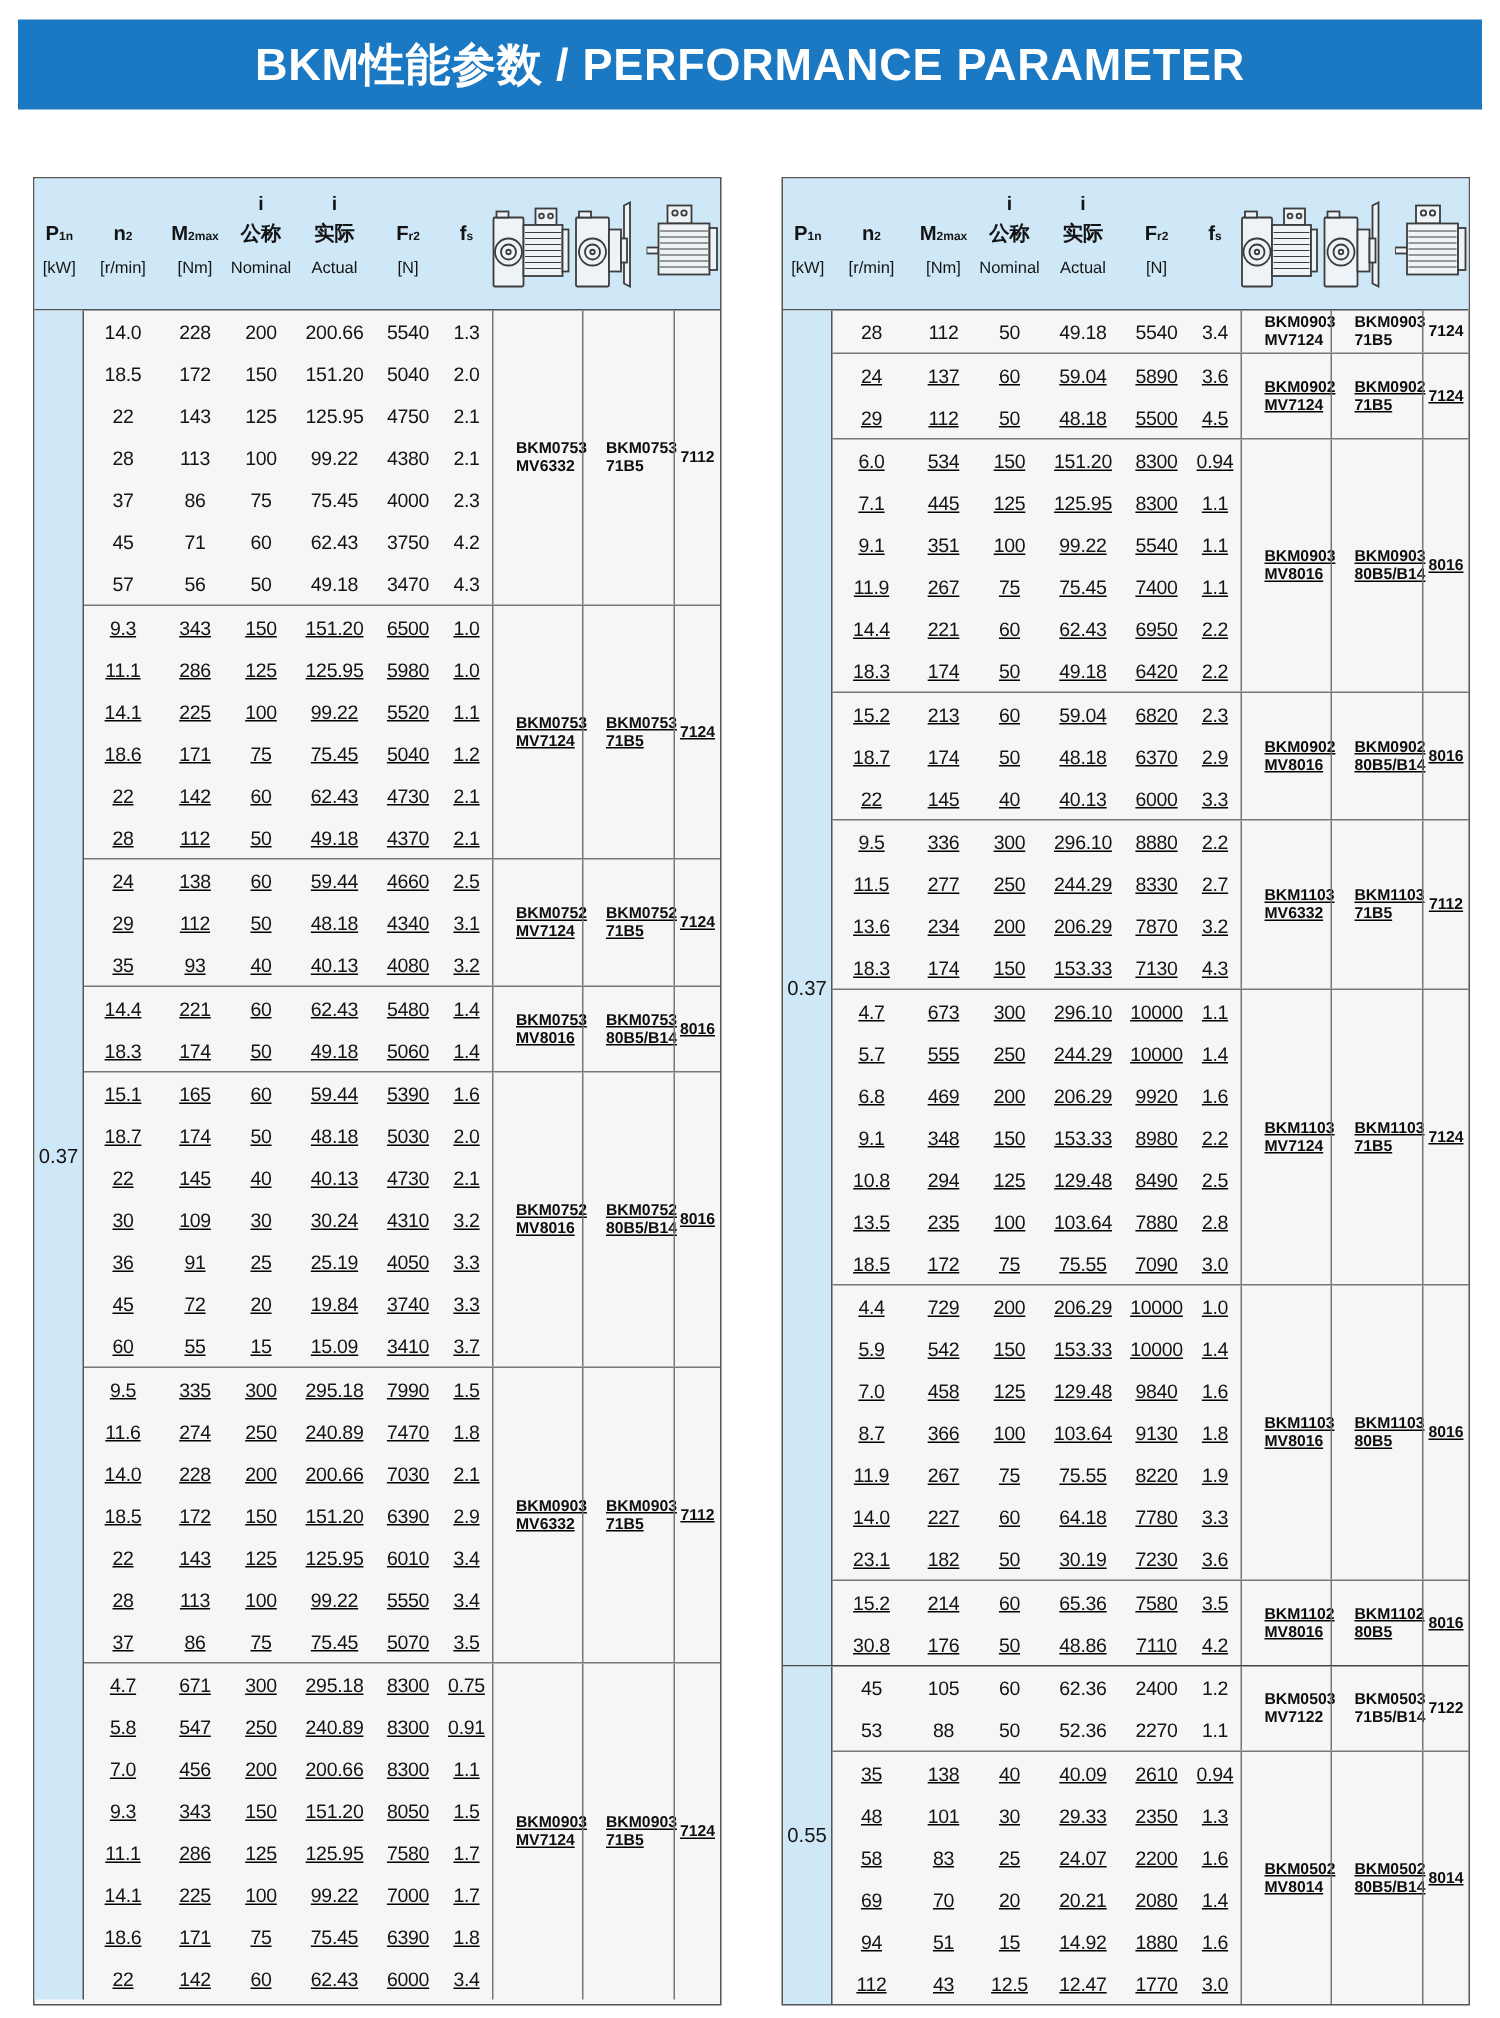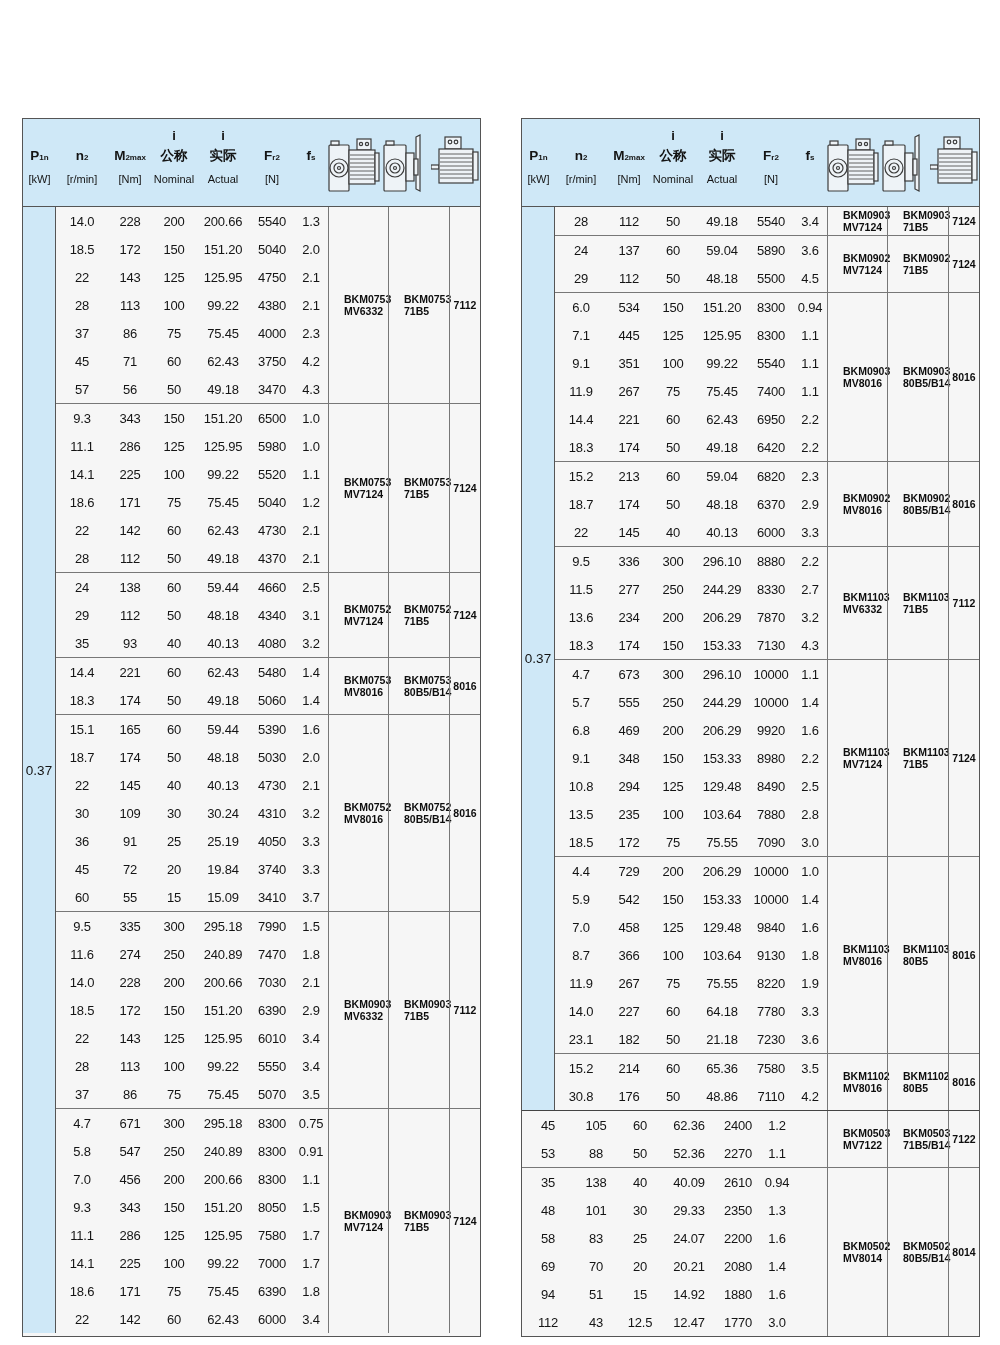--- a/index.html
+++ b/index.html
@@ -33,38 +33,39 @@
   .tbody{display:flex;flex-direction:column;}
   .section{display:flex;}
   .section + .section{border-top:1px solid #444;}
   .power-cell{
     width:33px;background:var(--c-headbg);border-right:1px solid var(--c-border);
     display:flex;align-items:center;justify-content:center;
     font-size:13.5px;color:var(--c-text);box-sizing:border-box;
   }
   .groups{flex:1;display:flex;flex-direction:column;}
   .group{display:flex;}
-  .group + .group{border-top:1px solid var(--c-line);}
+  .group + .group{border-top:1px solid var(--c-line);text-decoration:underline;}
   .rows{flex:1;display:flex;flex-direction:column;justify-content:center;}
   .row{height:28px;display:flex;align-items:center;}
   .cell{display:flex;align-items:center;justify-content:center;font-size:13px;color:var(--c-text);letter-spacing:-0.2px;}
   .model-cell{
     border-left:1px solid var(--c-line);display:flex;flex-direction:column;justify-content:center;
     padding-left:15px;box-sizing:border-box;font-weight:bold;font-size:10.5px;line-height:12px;color:#0d0d0d;
   }
   .frame-cell{
     border-left:1px solid var(--c-line);display:flex;align-items:center;justify-content:center;
     box-sizing:border-box;font-weight:bold;font-size:10.5px;color:#0d0d0d;
   }
 </style>
 </head>
 <body>
 
 <div class="page" style="--c-titlebar: #1b79c3; --c-headbg: #cfe8f7; --c-body: #f6f6f6; --c-border: #555555;">
 
+  <div class="title-bar">BKM性能参数 / PERFORMANCE PARAMETER</div>
 
   <div class="tables">
 
     <div class="perf-table">
       <div class="thead">
         <div class="th wp">
           <div class="th-line1"></div>
           <div class="th-line2">
               <span>P</span>
               <sub>1n</sub>
@@ -1024,21 +1025,21 @@
                     <span class="cell w1">227</span>
                     <span class="cell w2">60</span>
                     <span class="cell w3">64.18</span>
                     <span class="cell w4">7780</span>
                     <span class="cell w5">3.3</span>
                   </div>
                   <div class="row">
                     <span class="cell w0">23.1</span>
                     <span class="cell w1">182</span>
                     <span class="cell w2">50</span>
-                    <span class="cell w3">21.18</span>
+                    <span class="cell w3">30.19</span>
                     <span class="cell w4">7230</span>
                     <span class="cell w5">3.6</span>
                   </div>
                 </div>
                 <div class="model-cell wm1">
                   <span>BKM1103</span>
                   <span>MV8016</span>
                 </div>
                 <div class="model-cell wm2">
                   <span>BKM1103</span>
@@ -1071,20 +1072,21 @@
                 </div>
                 <div class="model-cell wm2">
                   <span>BKM1102</span>
                   <span>80B5</span>
                 </div>
                 <div class="frame-cell wm3">8016</div>
               </div>
             </div>
           </div>
           <div class="section">
+            <div class="power-cell">0.55</div>
             <div class="groups">
               <div class="group">
                 <div class="rows">
                   <div class="row">
                     <span class="cell w0">45</span>
                     <span class="cell w1">105</span>
                     <span class="cell w2">60</span>
                     <span class="cell w3">62.36</span>
                     <span class="cell w4">2400</span>
                     <span class="cell w5">1.2</span>

